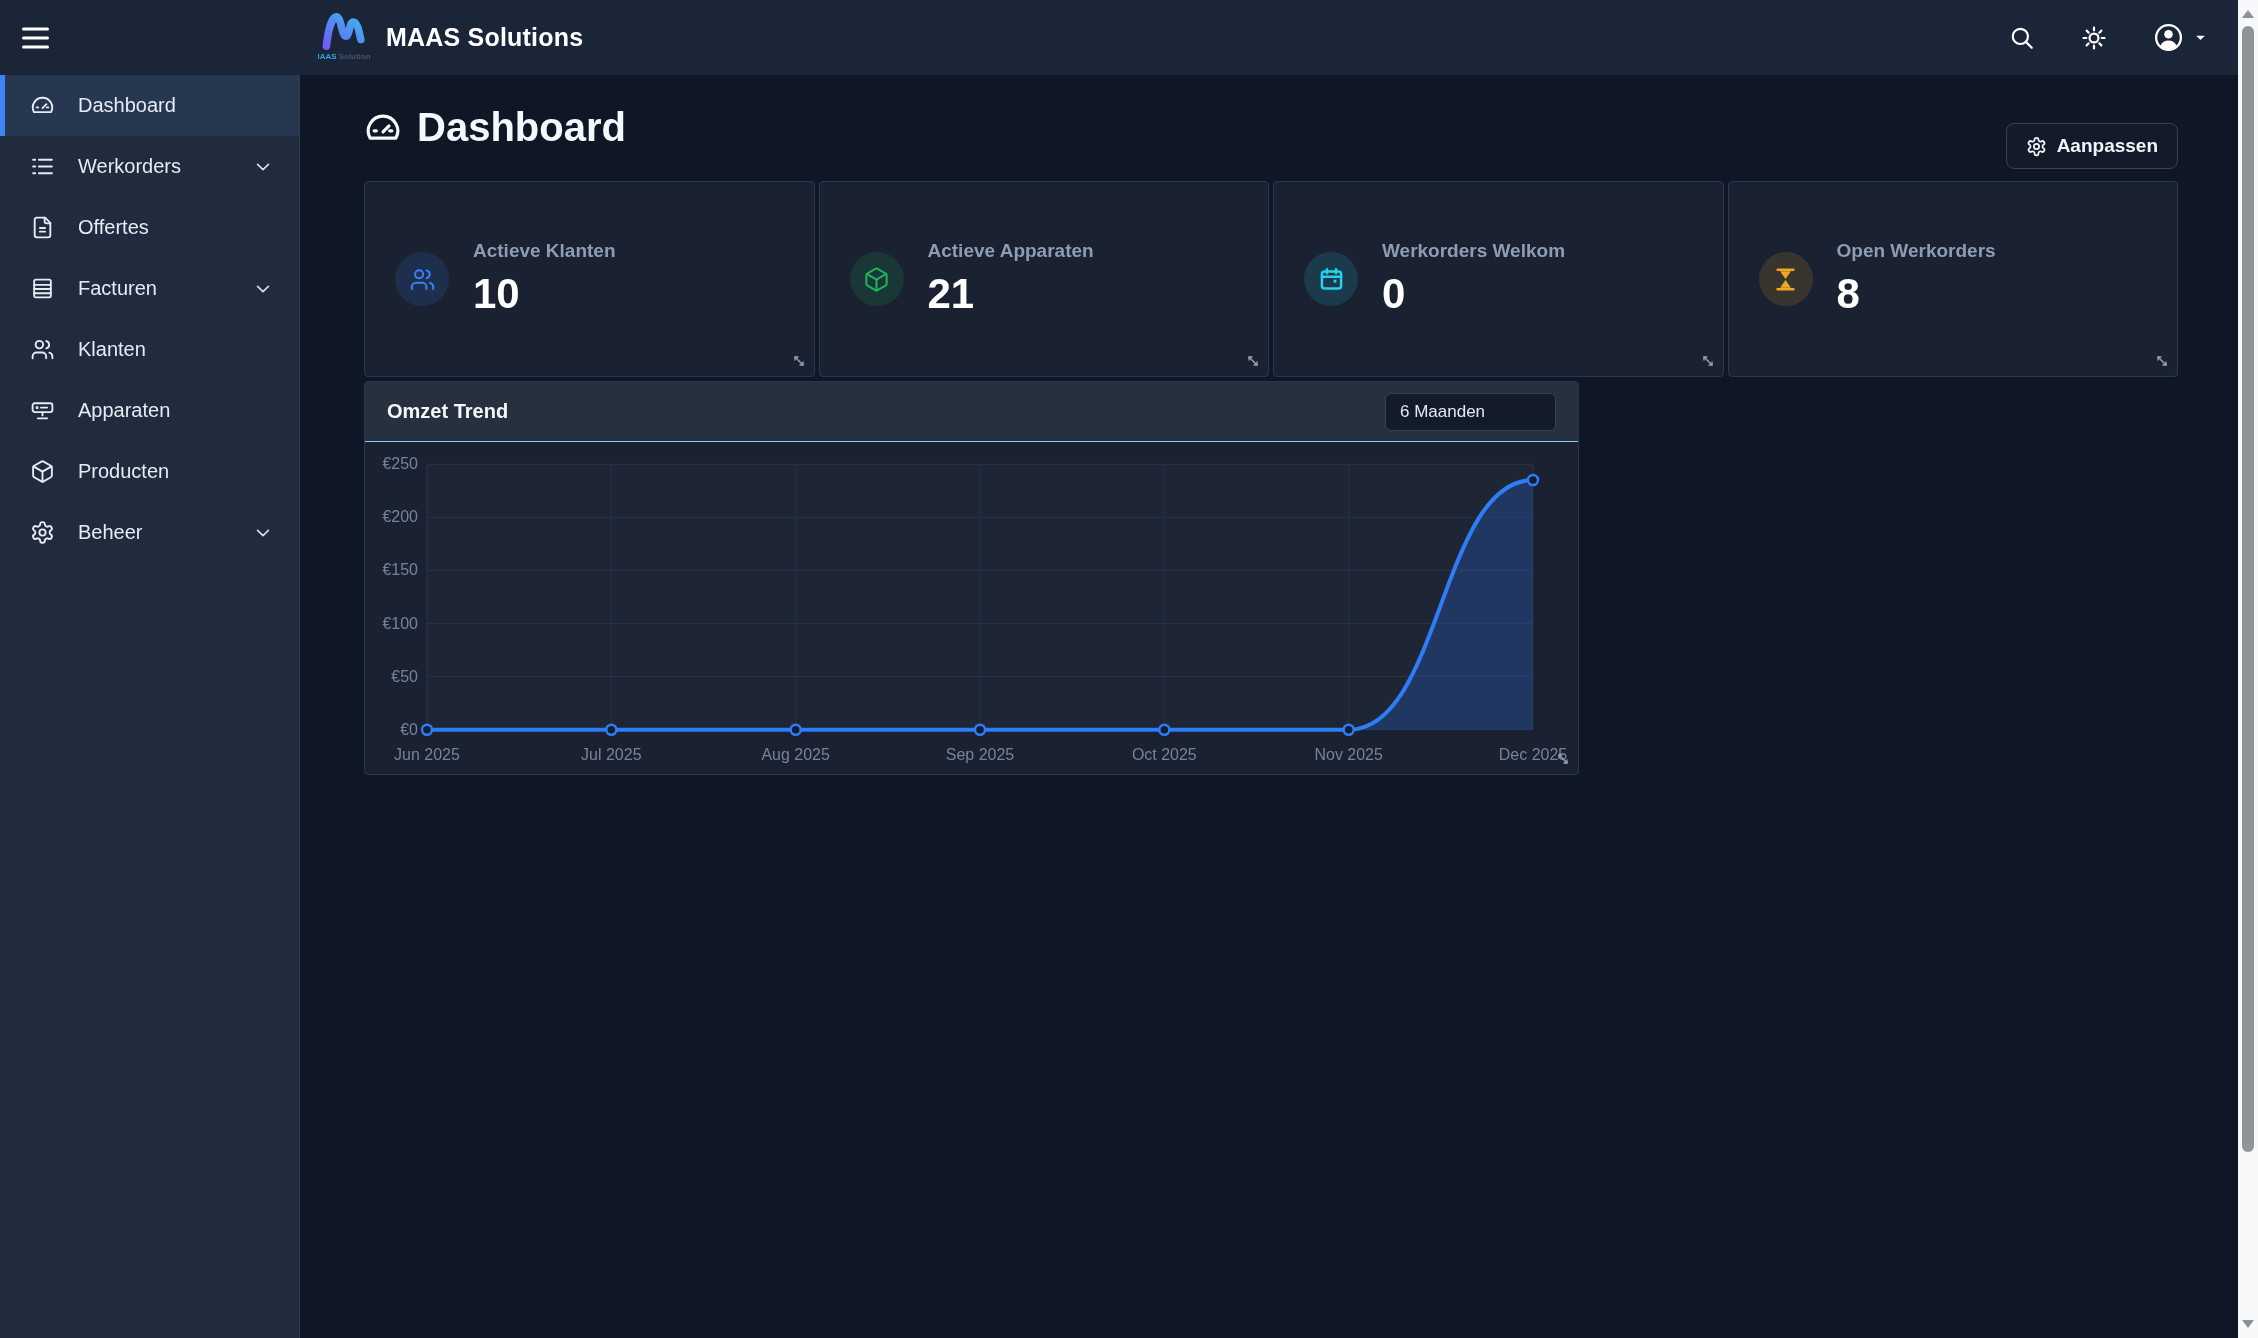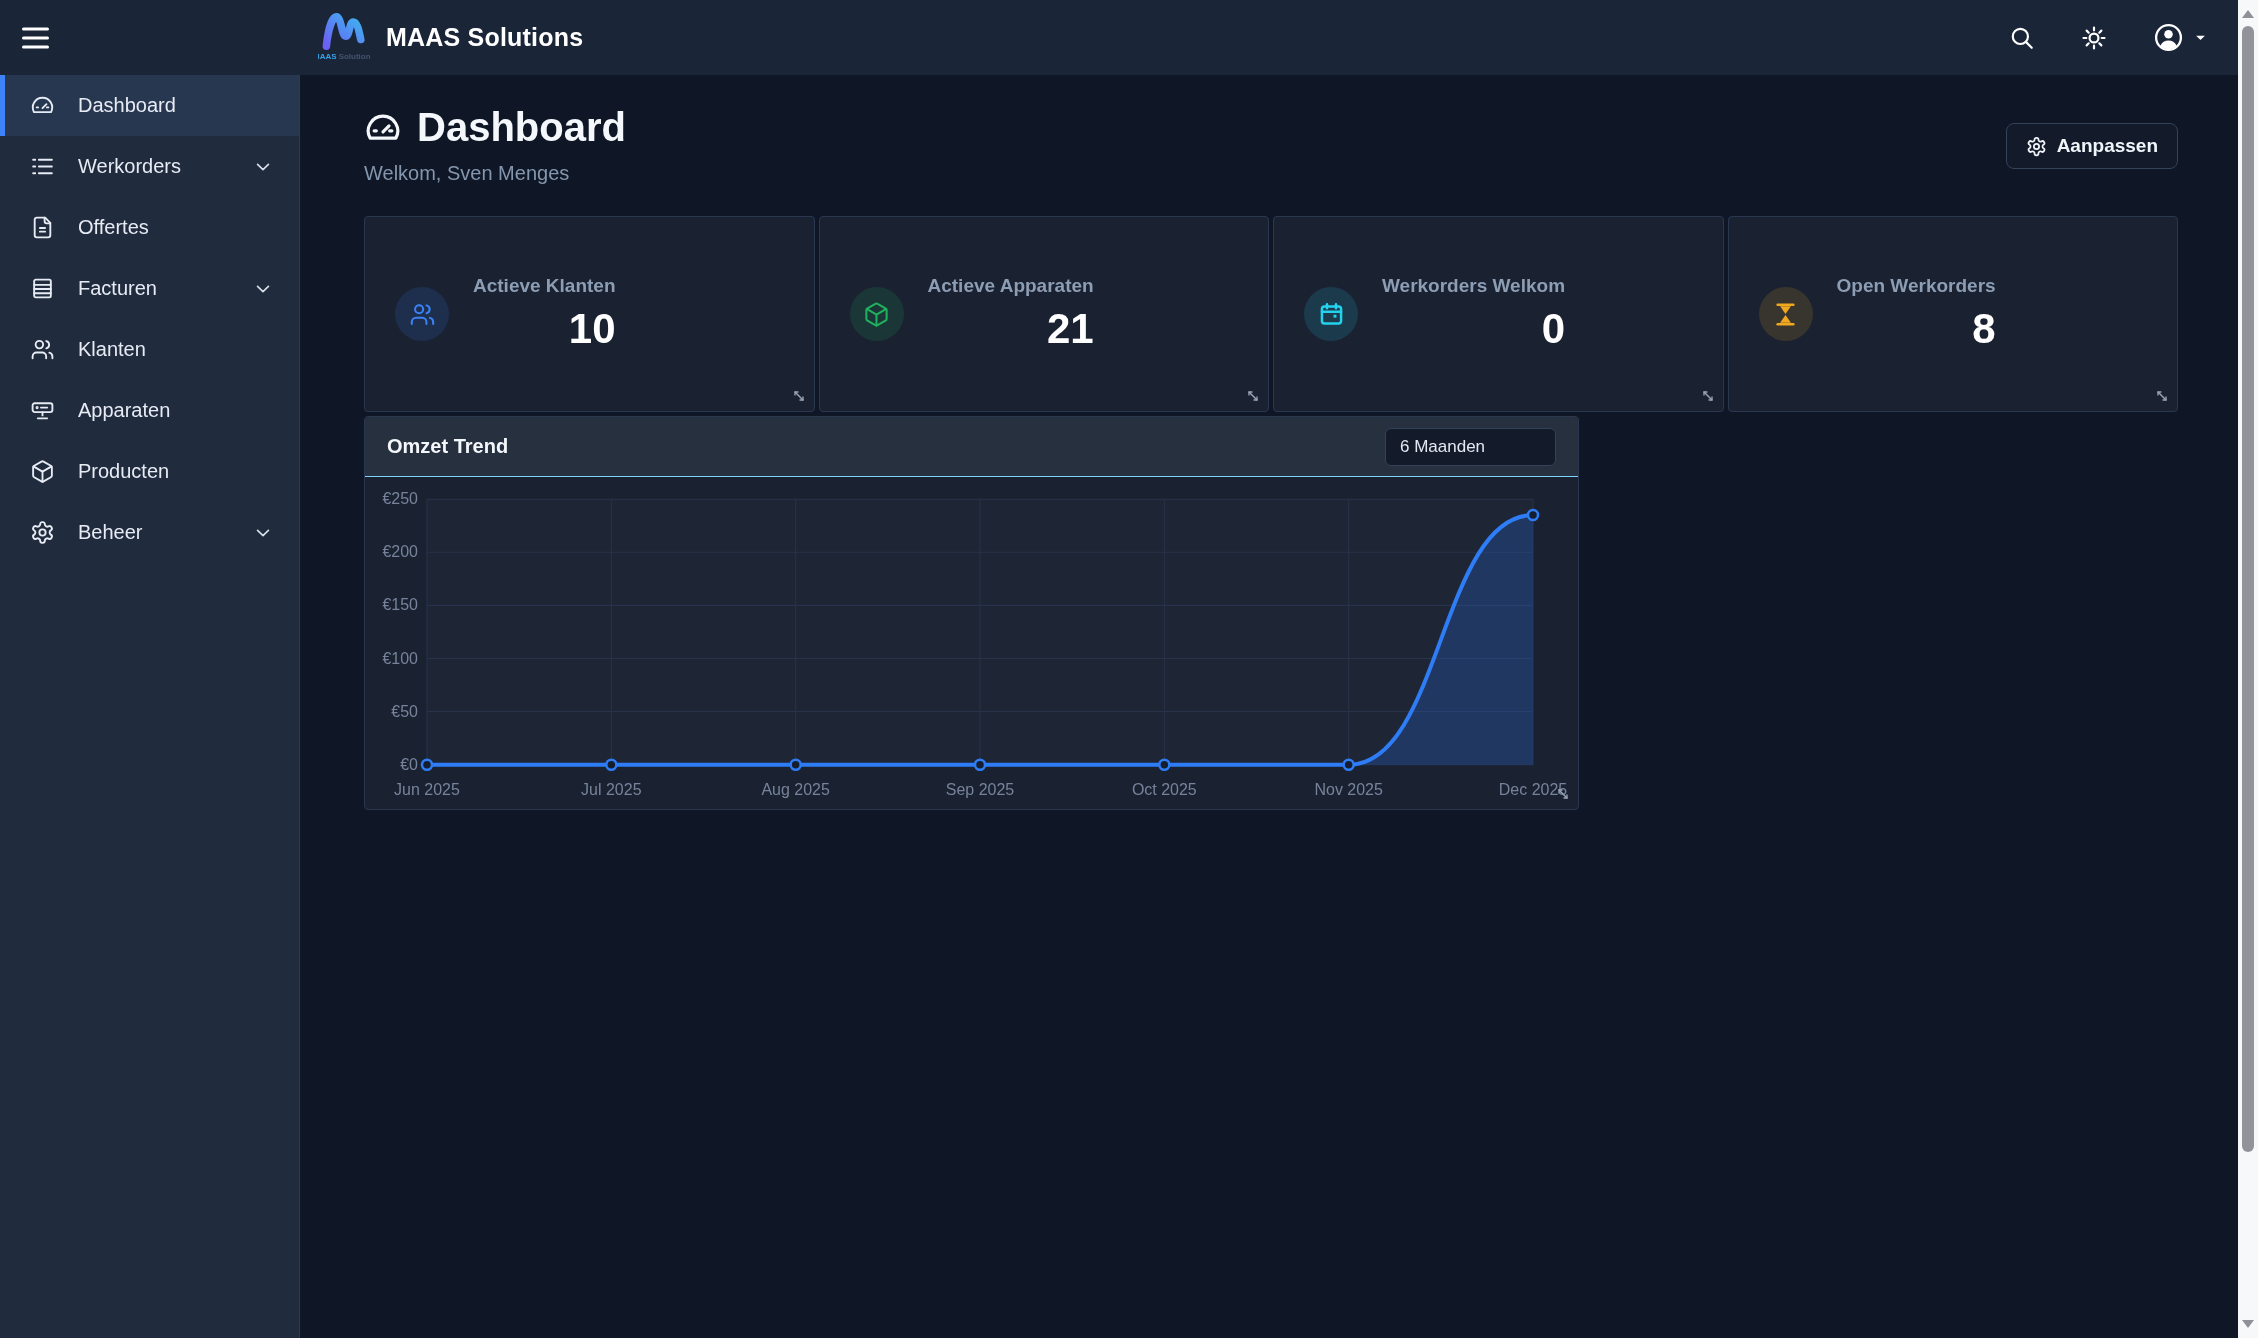--- a/index.html
+++ b/index.html
@@ -32,21 +32,21 @@
   
   .main { position:absolute; left:300px; top:75px; right:20px; bottom:0; background:#0f1726; padding:30px 60px 0 64px; }
   .page-header { position:relative; }
   .title-row { display:flex; align-items:center; gap:15px; color:#f4f7fb; }
   .title-row .ti { width:38px; height:38px; }
   h1 { font-size:40px; font-weight:700; color:#f4f7fb; }
   .welcome { margin-top:12px; font-size:20px; color:#8496ad; }
   .customize-btn { position:absolute; right:0; top:18px; display:flex; align-items:center; gap:10px; background:rgba(255,255,255,0.02); border:1px solid #35425c; border-radius:8px; color:#f1f5fa; font-size:19px; font-weight:700; padding:11px 19px; cursor:pointer; font-family:inherit;margin-left:24px; }
   .customize-btn svg { width:21px; height:21px; }
   
-  .stats-row { display:flex; gap:4px; margin-top:31px;text-align:right; }
+  .stats-row { display:flex; gap:4px; margin-top:31px; }
   .stat-card { flex:1; height:196px; background:#1a2232; border:1px solid #2a3750; border-radius:4px; position:relative; display:flex; align-items:center; padding-left:30px; }
   .badge { width:54px; height:54px; border-radius:50%; display:flex; align-items:center; justify-content:center; margin-right:24px; flex:none; }
   .badge svg { width:27px; height:27px; }
   .stat-label { font-size:19px; font-weight:700; color:#8c9db4; }
   .stat-value { font-size:42px; font-weight:700; color:#ffffff; margin-top:8px; }
   .rz { position:absolute; right:7px; bottom:7px; width:16px; height:16px; color:#9aa5b8; cursor:nwse-resize; }
   .rz svg { width:16px; height:16px; display:block; }
   
   .chart-card { margin-top:4px; width:1215px; background:#1a2232; border:1px solid #2a3750; border-radius:4px; position:relative; }
   .chart-header { height:60px; background:#27303f; border-bottom:1px solid #7dd3fc; border-radius:4px 4px 0 0; display:flex; align-items:center; justify-content:space-between; padding:0 22px; }
@@ -202,21 +202,20 @@
 <main class="main">
   <div class="page-header">
     <div class="title-row">
       <svg class="ti" viewBox="0 0 24 24" fill="none" stroke="currentColor" stroke-width="2" stroke-linecap="round" stroke-linejoin="round">
         <path d="M12 14.5l3.8-3.8"></path>
           <path d="M3.9 18.4a9.3 9.3 0 1 1 16.2 0z"></path>
         <path d="M6.4 13.8h1.4M16.2 13.8h1.4"></path>
       </svg>
       <h1>Dashboard</h1>
     </div>
-    <div class="welcome">Welkom, Sven Menges</div>
     <button class="customize-btn">
       <svg viewBox="0 0 24 24" fill="none" stroke="currentColor" stroke-width="2" stroke-linecap="round" stroke-linejoin="round">
         <path d="M12.22 2h-.44a2 2 0 0 0-2 2v.18a2 2 0 0 1-1 1.73l-.43.25a2 2 0 0 1-2 0l-.15-.08a2 2 0 0 0-2.73.73l-.22.38a2 2 0 0 0 .73 2.73l.15.1a2 2 0 0 1 1 1.72v.51a2 2 0 0 1-1 1.74l-.15.09a2 2 0 0 0-.73 2.73l.22.38a2 2 0 0 0 2.73.73l.15-.08a2 2 0 0 1 2 0l.43.25a2 2 0 0 1 1 1.73V20a2 2 0 0 0 2 2h.44a2 2 0 0 0 2-2v-.18a2 2 0 0 1 1-1.73l.43-.25a2 2 0 0 1 2 0l.15.08a2 2 0 0 0 2.73-.73l.22-.39a2 2 0 0 0-.73-2.73l-.15-.08a2 2 0 0 1-1-1.74v-.5a2 2 0 0 1 1-1.74l.15-.09a2 2 0 0 0 .73-2.73l-.22-.38a2 2 0 0 0-2.73-.73l-.15.08a2 2 0 0 1-2 0l-.43-.25a2 2 0 0 1-1-1.73V4a2 2 0 0 0-2-2z"></path>
         <circle cx="12" cy="12" r="3"></circle>
       </svg>
       <span>Aanpassen</span>
     </button>
   </div>
 
   <div class="stats-row" id="stats-row">

